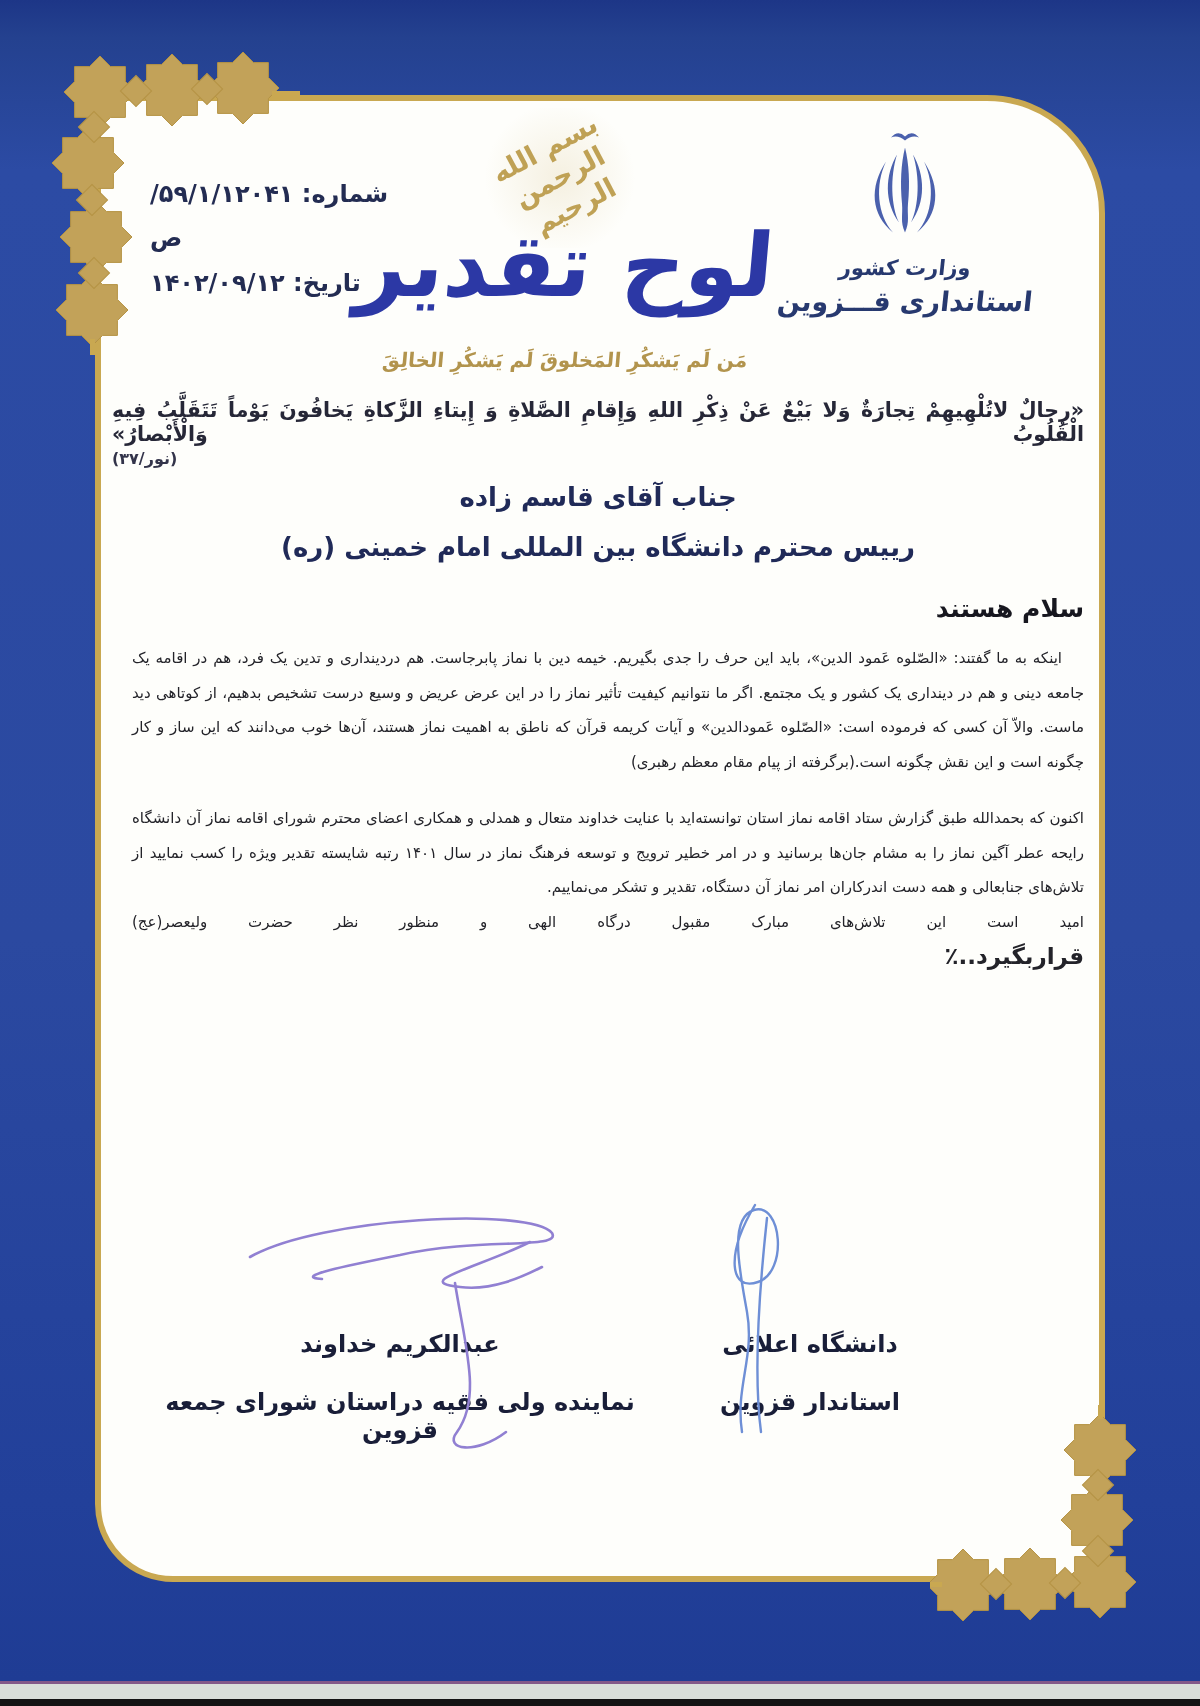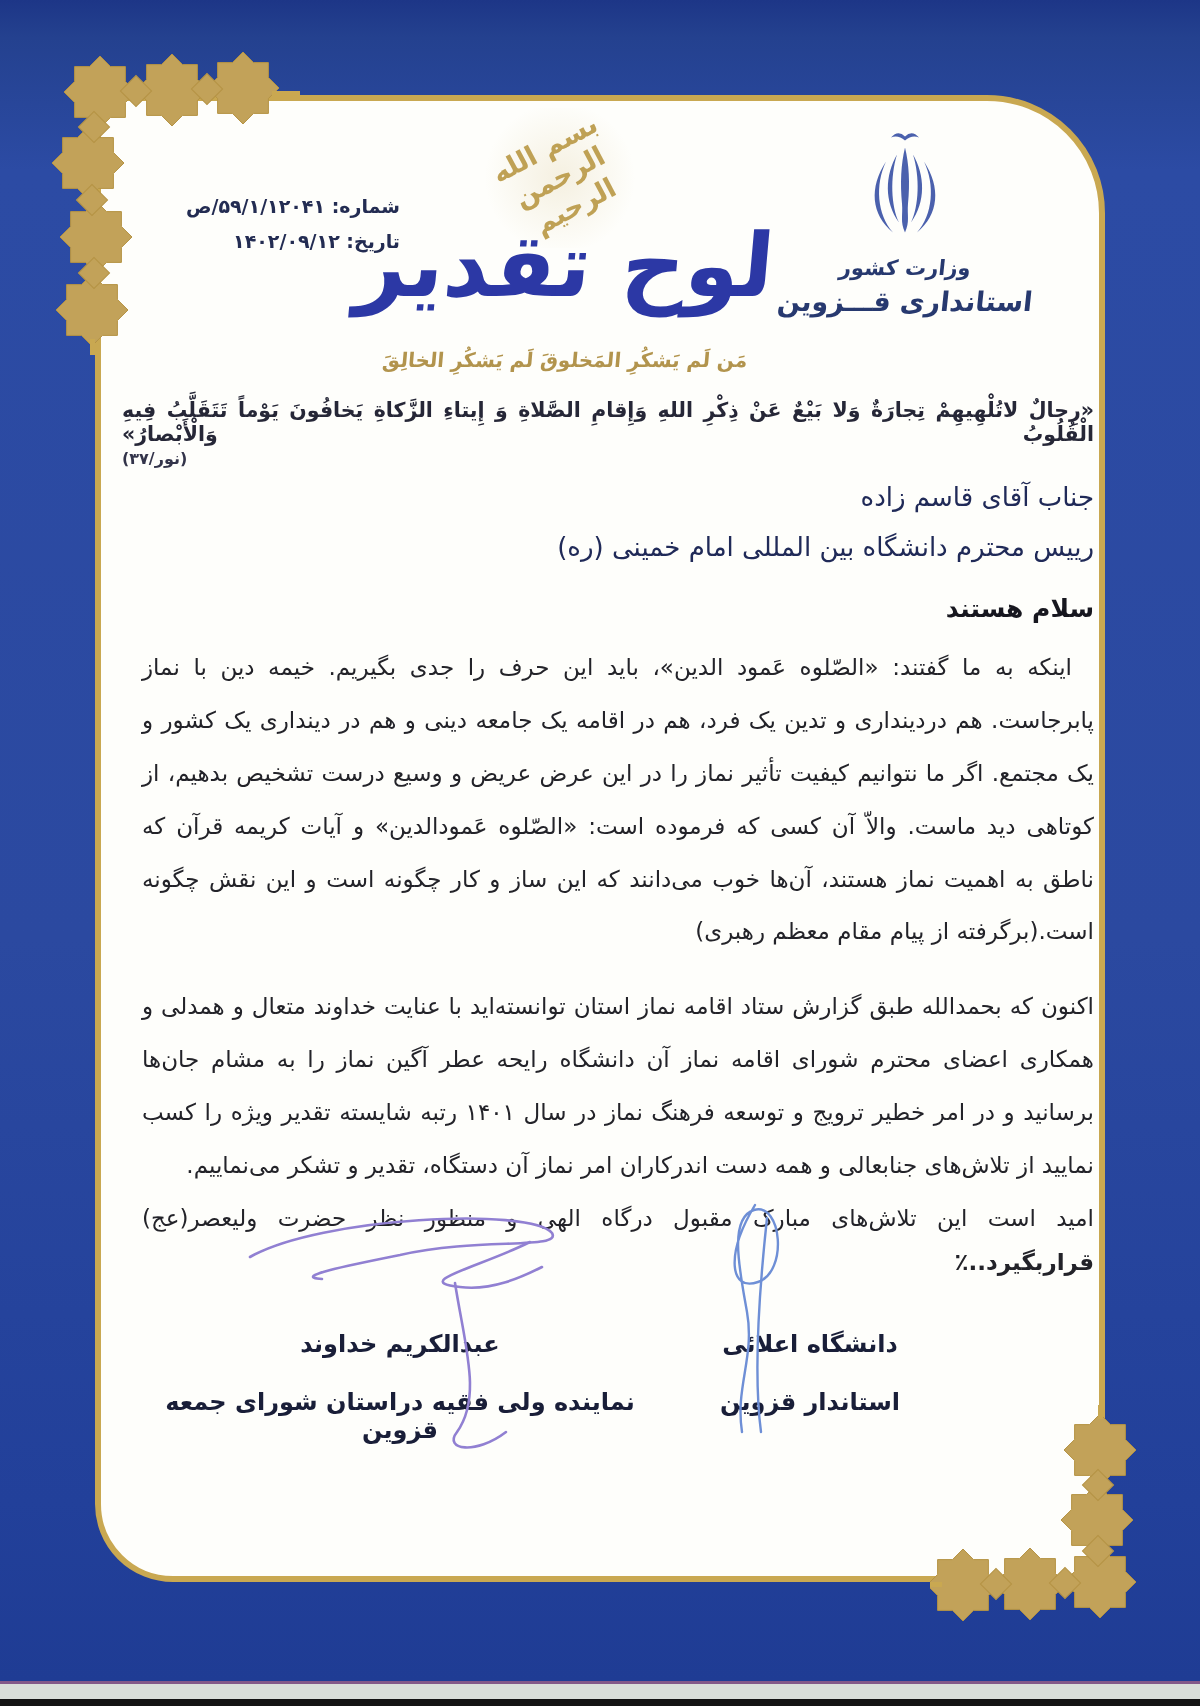--- a/index.html
+++ b/index.html
@@ -9,41 +9,41 @@
   .abs{position:absolute;}
   
   .scan-pink{left:0;bottom:22px;width:100%;height:3px;background:#9c5f86;opacity:.8;}
   .scan-gray{left:0;bottom:7px;width:100%;height:15px;background:#d9ded9;}
   .scan-black{left:0;bottom:0;width:100%;height:7px;background:#141414;}
   
   .panel{left:95px;top:95px;width:1010px;height:1487px;box-sizing:border-box;
     background:#fefefb;border:6px solid #c9a851;
     border-radius:8px 118px 8px 78px;}
   
-  .numdate{left:150px;top:189px;width:250px;direction:rtl;text-align:right;
-    color:#232c52;font-size:19px;font-weight:bold;line-height:1.85;}
+  .numdate{left:150px;top:172px;width:250px;direction:rtl;text-align:left;
+    color:#232c52;font-size:24px;font-weight:bold;line-height:1.85;}
   .org{direction:rtl;text-align:center;color:#27396f;font-weight:bold;transform:skewX(-6deg);}
   .org1{left:790px;top:256px;width:230px;font-size:21px;}
   .org2{left:770px;top:286px;width:270px;font-size:27px;}
   .bismillah{left:478px;top:108px;width:164px;height:140px;display:flex;align-items:center;justify-content:center;
     background:radial-gradient(circle,rgba(197,167,87,.16),rgba(197,167,87,0) 70%);}
   .bismillah span{display:block;width:120px;transform:rotate(-28deg);direction:rtl;text-align:center;
     color:#bfa155;font-size:27px;font-weight:bold;line-height:1.2;}
   .title{left:300px;top:218px;width:530px;direction:rtl;text-align:center;
     color:#2c38a5;font-size:88px;font-weight:bold;transform:skewX(-5deg);line-height:1.1;}
   .subtitle{left:320px;top:348px;width:490px;direction:rtl;text-align:center;
     color:#b2944d;font-size:20px;font-weight:bold;transform:skewX(-5deg);}
   
-  .main{left:122px;top:398px;width:972px;direction:rtl;color:#232329;}
+  .main{left:112px;top:398px;width:972px;direction:rtl;color:#232329;}
   .verse{font-size:20.5px;color:#262737;text-align:justify;text-align-last:justify;font-weight:bold;}
   .verse-ref{font-size:16px;color:#33344a;text-align:left;margin-top:3px;font-weight:bold;}
-  .recip{font-size:26px;font-weight:normal;color:#202a58;margin-top:14px;}
+  .recip{font-size:26px;font-weight:bold;color:#202a58;margin-top:14px;text-align:center;}
   .recip2{margin-top:20px;}
   .salam{font-size:25px;font-weight:bold;color:#17171f;margin-top:32px;}
-  .para{font-size:23px;line-height:2.3;text-align:justify;margin-top:18px;margin-left:20px;}
+  .para{font-size:15px;line-height:2.3;text-align:justify;margin-top:18px;margin-left:20px;}
   .p1{text-indent:22px;}
   .p2{margin-top:22px;}
   .p3{margin-top:0;text-align-last:justify;}
   .closing{font-size:23px;margin-top:4px;text-align:right;margin-left:0;padding-left:0;margin-right:0;}
   .closing span{display:inline-block;margin-left:95px;font-weight:bold;}
   
   .sig{direction:rtl;text-align:center;color:#191e38;font-weight:bold;}
   .sig .name{font-size:24px;}
   .sig .role{font-size:24px;margin-top:30px;}
   .sig-right{left:630px;top:1330px;width:360px;}

